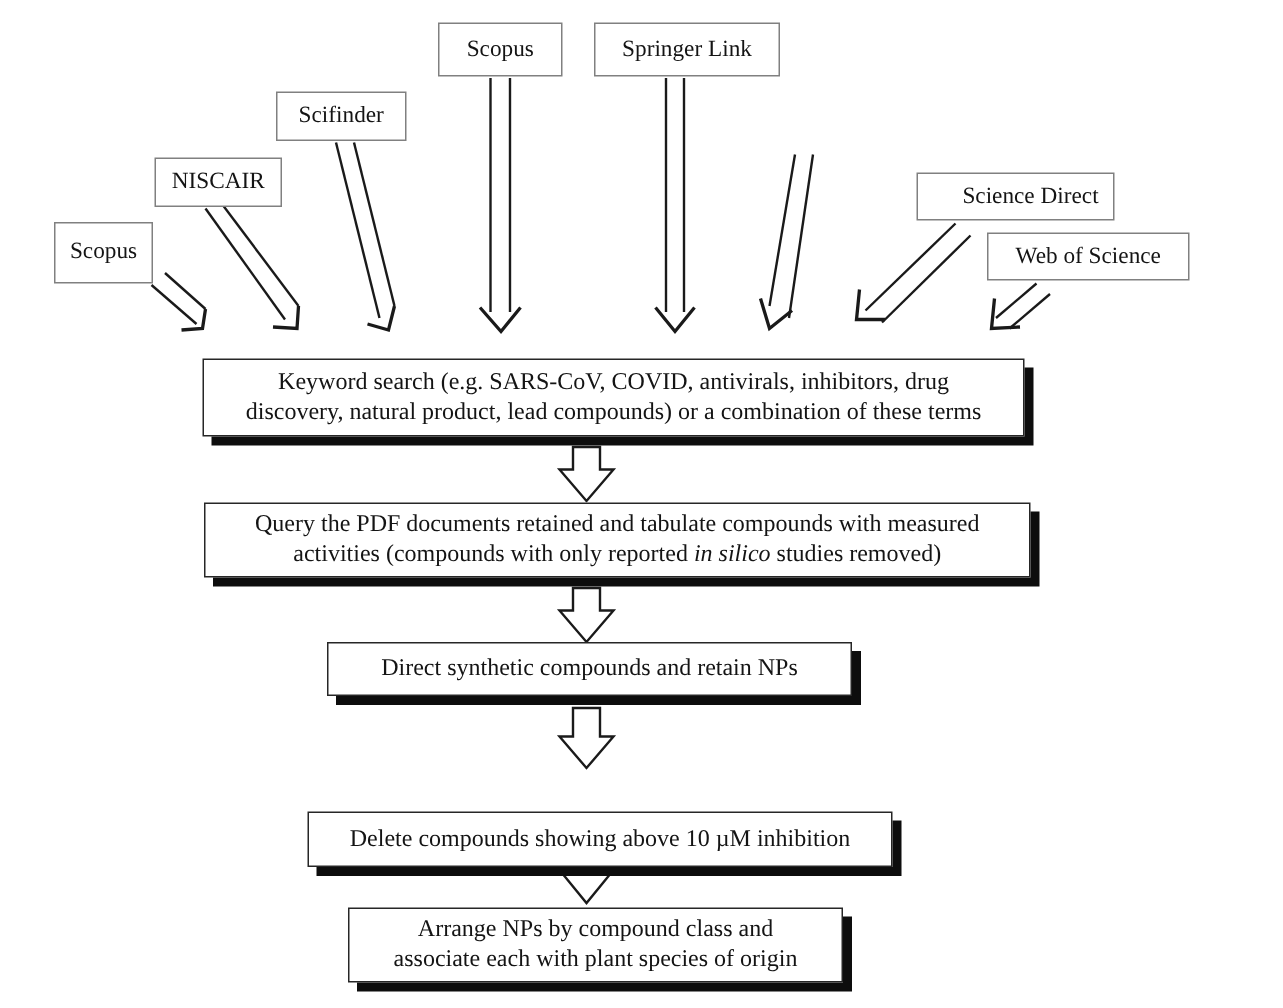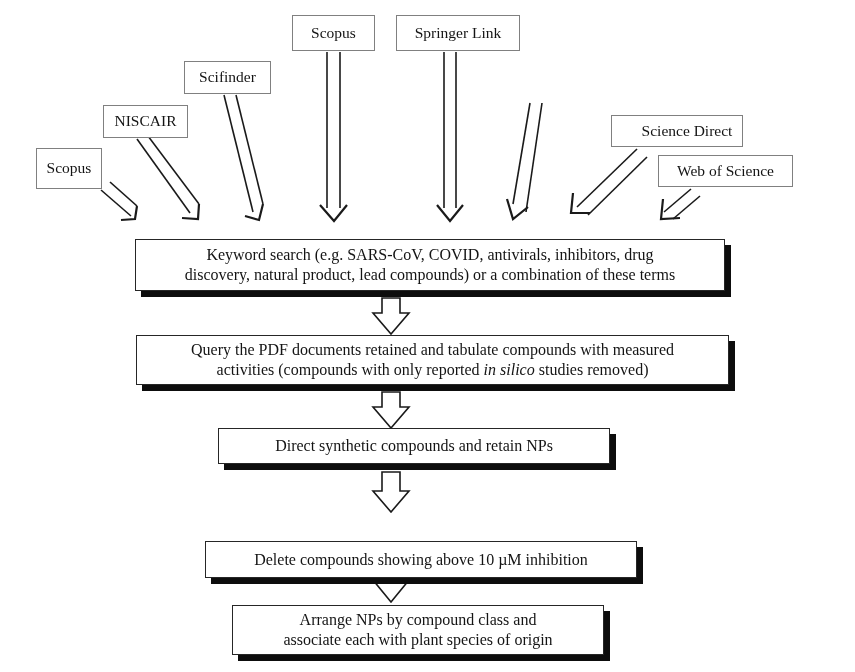--- a/index.html
+++ b/index.html
@@ -34,21 +34,20 @@
     display: flex;
     align-items: center;
     justify-content: center;
     font-size: 15.5px;
     line-height: 1.05;
     white-space: nowrap;
     color: #141414;
   }
   .proc-wrap {
     position: absolute;
-    padding-left: 42px;
   }
   .proc-shadow {
     position: absolute;
     left: 6px;
     top: 6px;
     width: 100%;
     height: 100%;
     background: #0d0d0d;
   }
   .proc-box {

